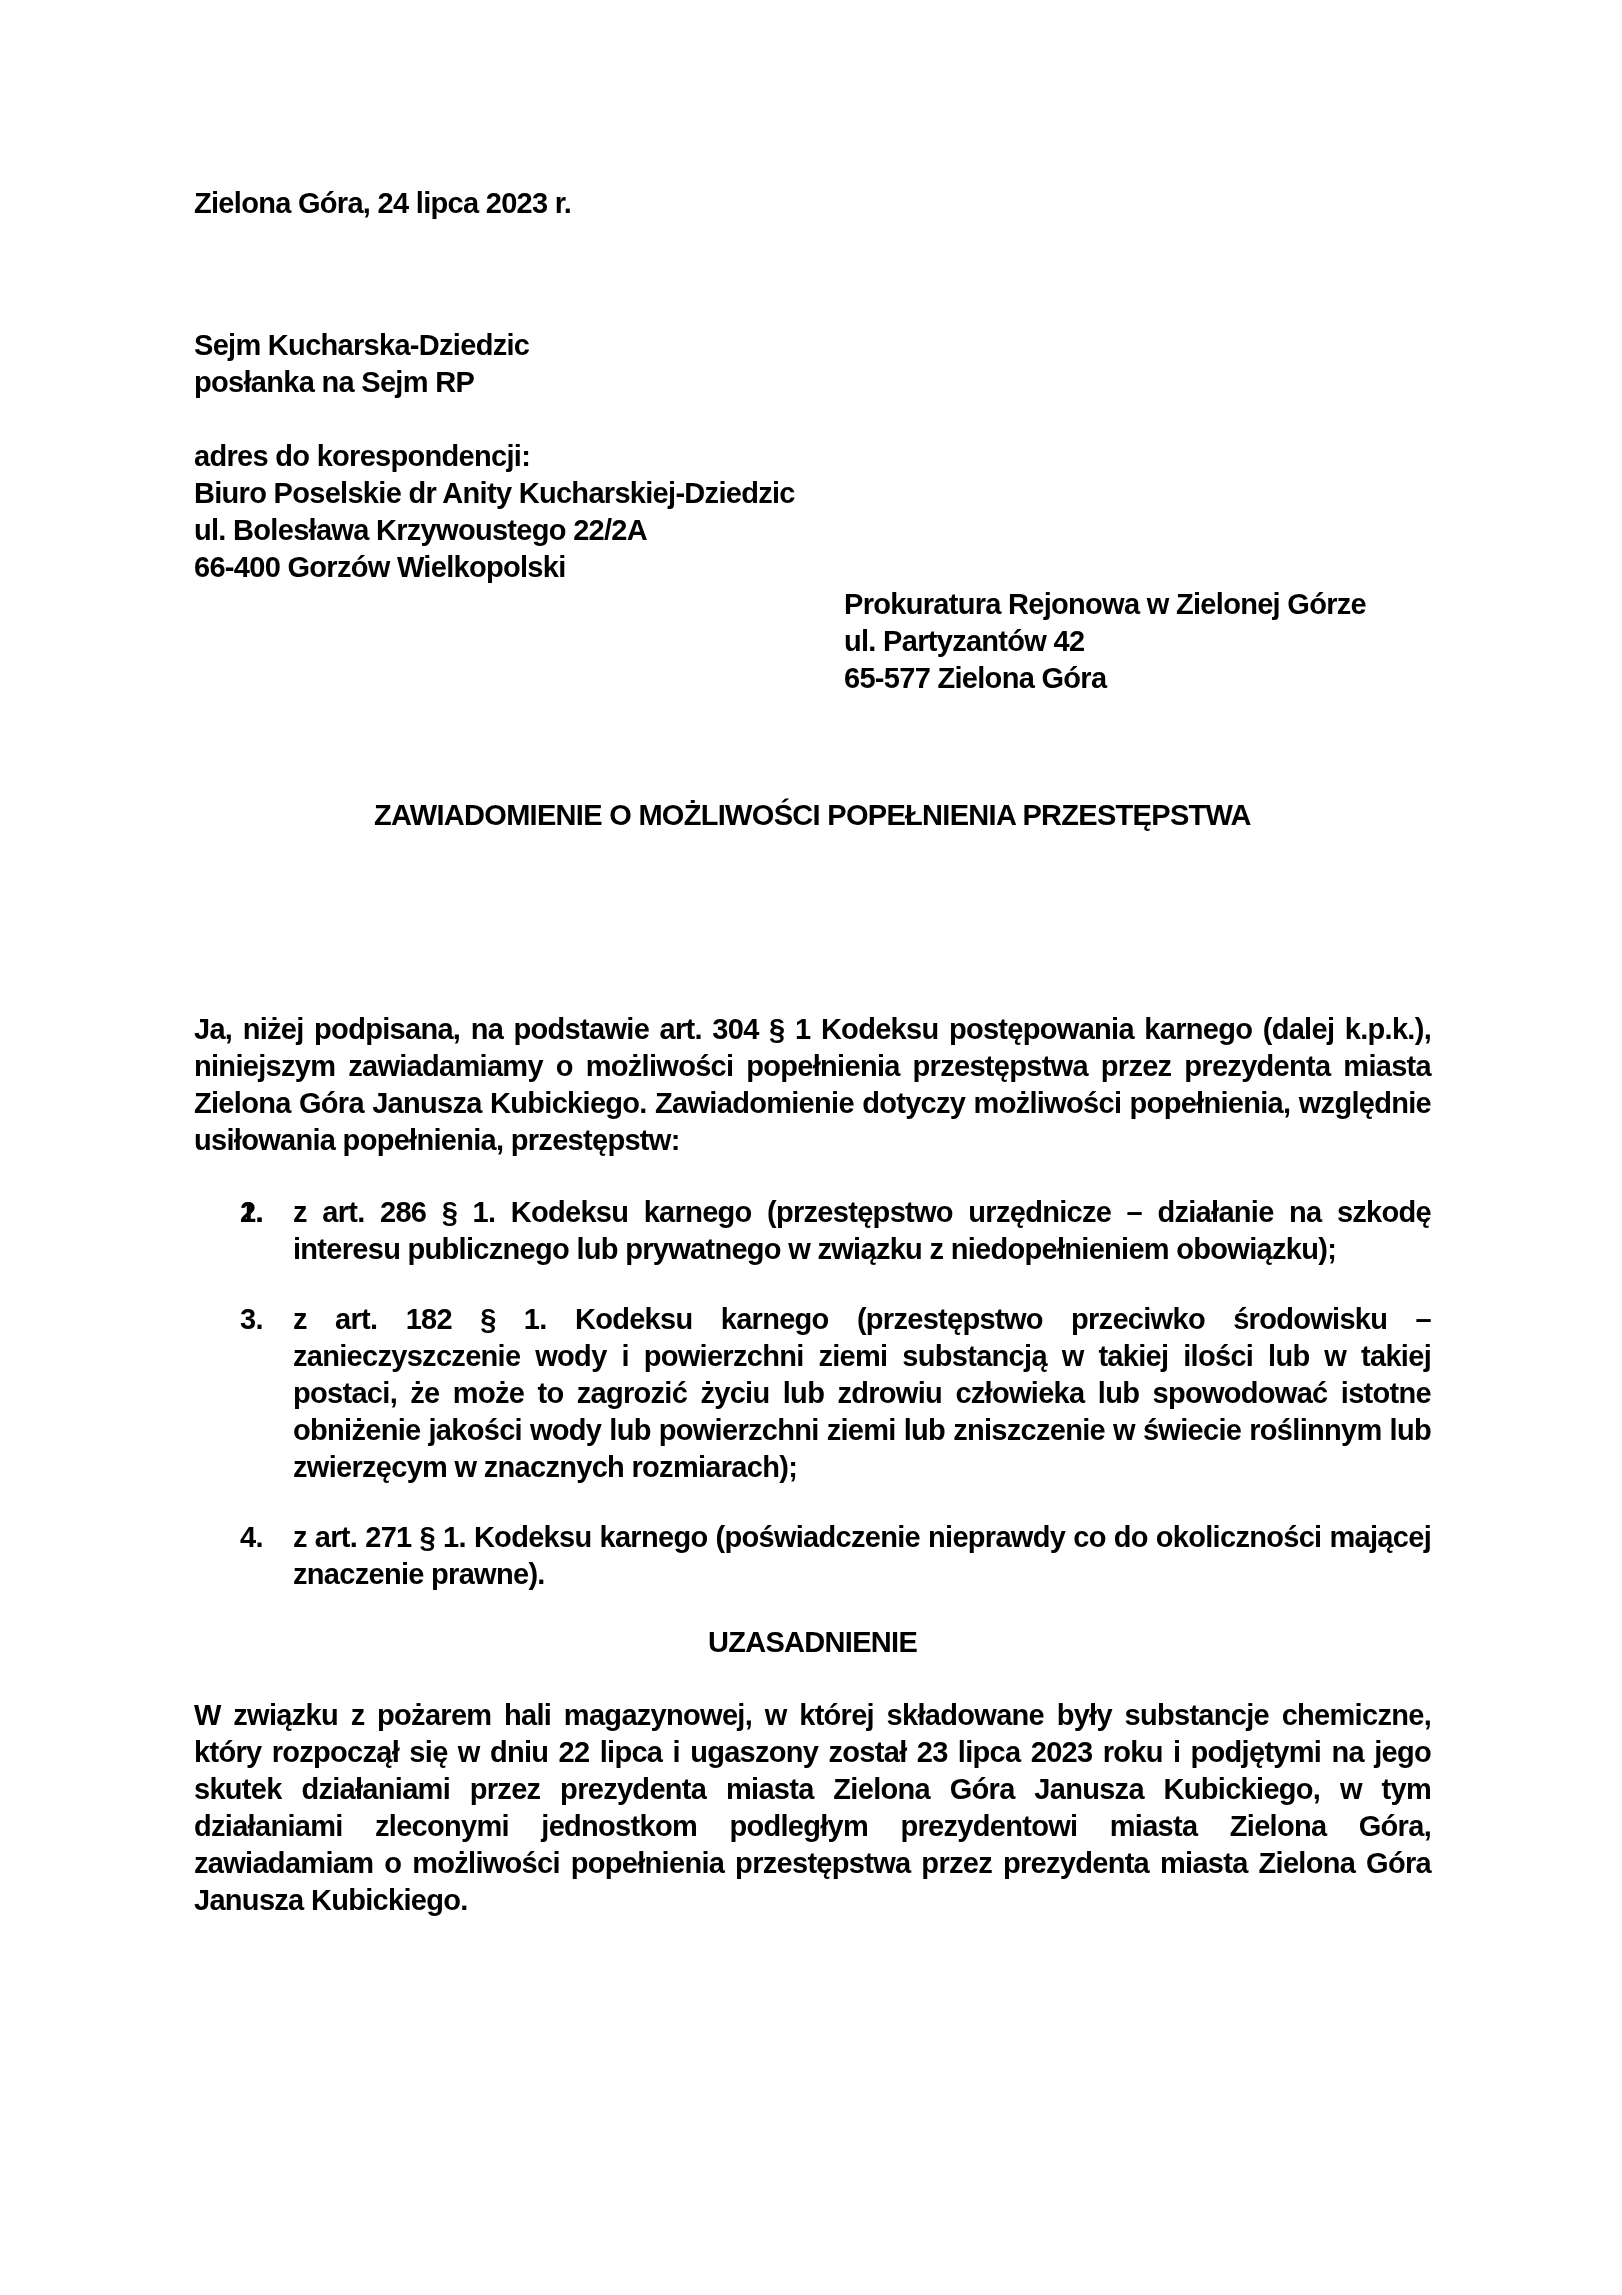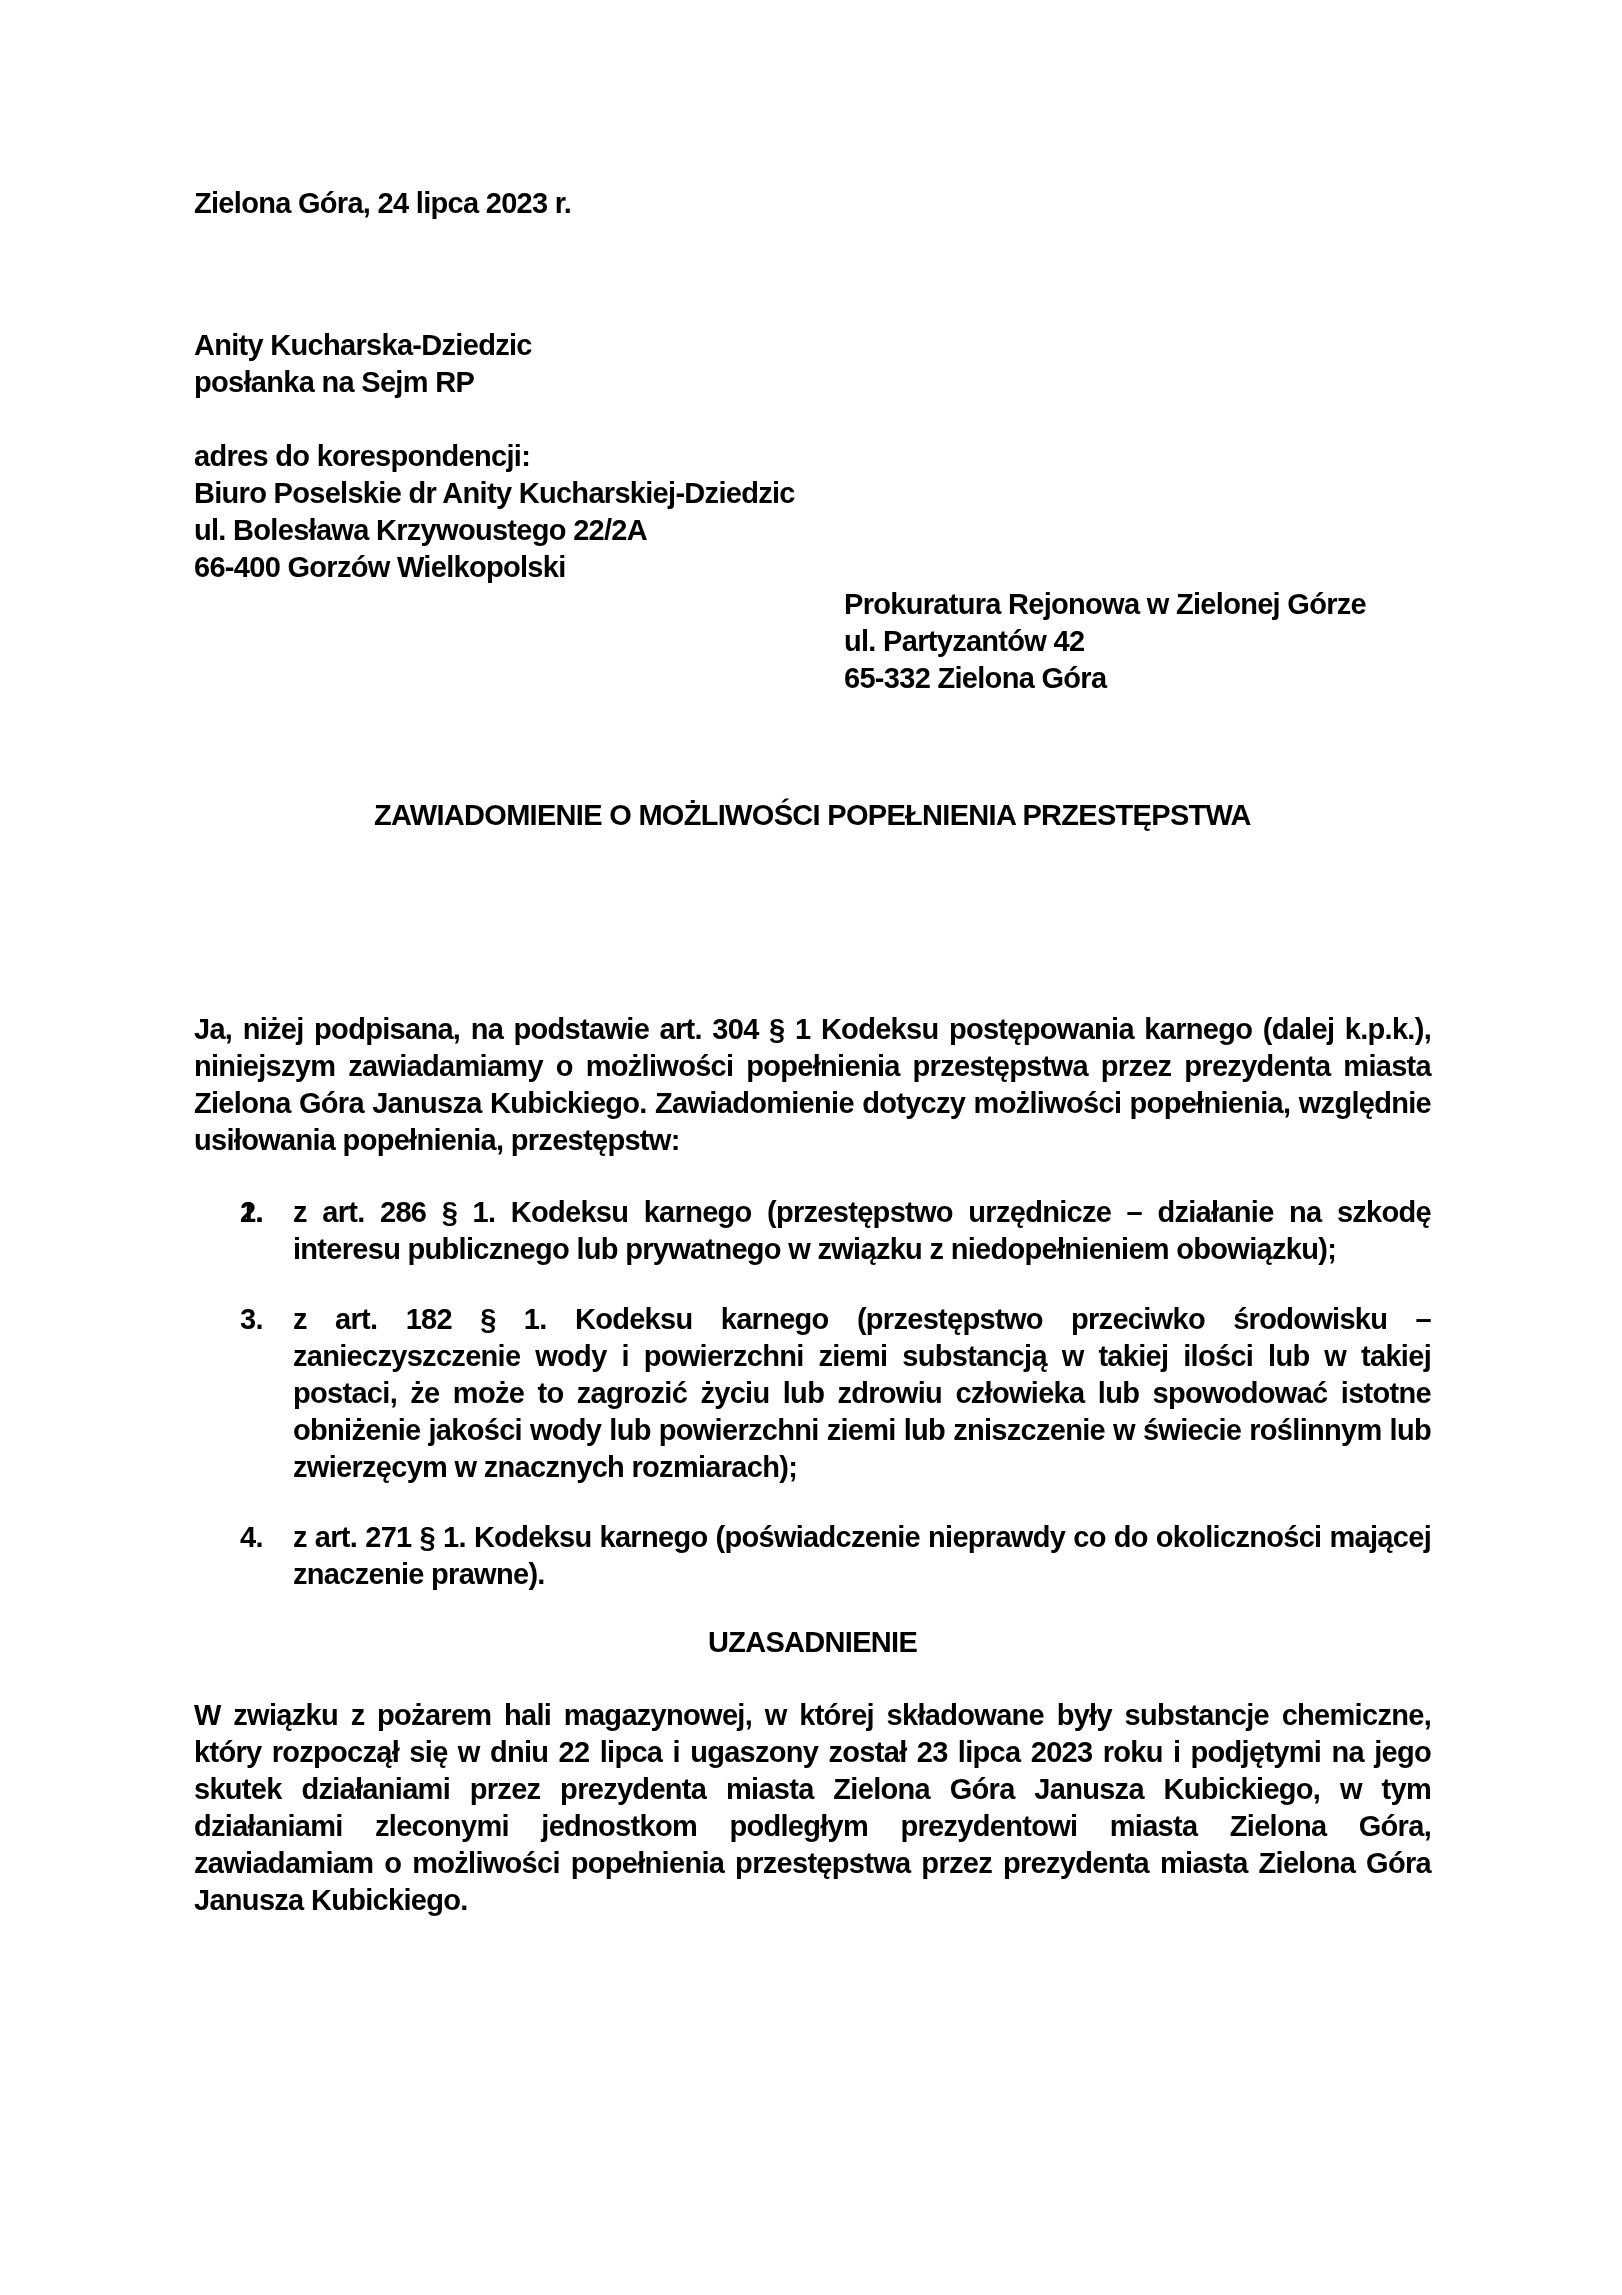--- a/index.html
+++ b/index.html
@@ -69,35 +69,35 @@
   }
 </style>
 </head>
 <body>
 
 <div class="page">
 
   <div class="date-line">Zielona Góra, 24 lipca 2023 r.</div>
 
   <div class="sender-block">
-    <div>Anity Kucharska-Dziedzic</div>
+    <div>Sejm Kucharska-Dziedzic</div>
     <div>posłanka na Sejm RP</div>
   </div>
 
   <div class="address-block">
     <div>adres do korespondencji:</div>
     <div>Biuro Poselskie dr Anity Kucharskiej-Dziedzic</div>
     <div>ul. Bolesława Krzywoustego 22/2A</div>
     <div>66-400 Gorzów Wielkopolski</div>
   </div>
 
   <div class="recipient-block">
     <div>Prokuratura Rejonowa w Zielonej Górze</div>
     <div>ul. Partyzantów 42</div>
-    <div>65-332 Zielona Góra</div>
+    <div>65-577 Zielona Góra</div>
   </div>
 
   <div class="doc-title">ZAWIADOMIENIE O MOŻLIWOŚCI POPEŁNIENIA PRZESTĘPSTWA</div>
 
   <div class="intro-paragraph">Ja, niżej podpisana, na podstawie art. 304 § 1 Kodeksu postępowania karnego (dalej k.p.k.), niniejszym zawiadamiamy o możliwości popełnienia przestępstwa przez prezydenta miasta Zielona Góra Janusza Kubickiego. Zawiadomienie dotyczy możliwości popełnienia, względnie usiłowania popełnienia, przestępstw:</div>
 
   <div class="offense-list">
 
     <div class="offense-item">
       <span class="offense-number">1.</span>

